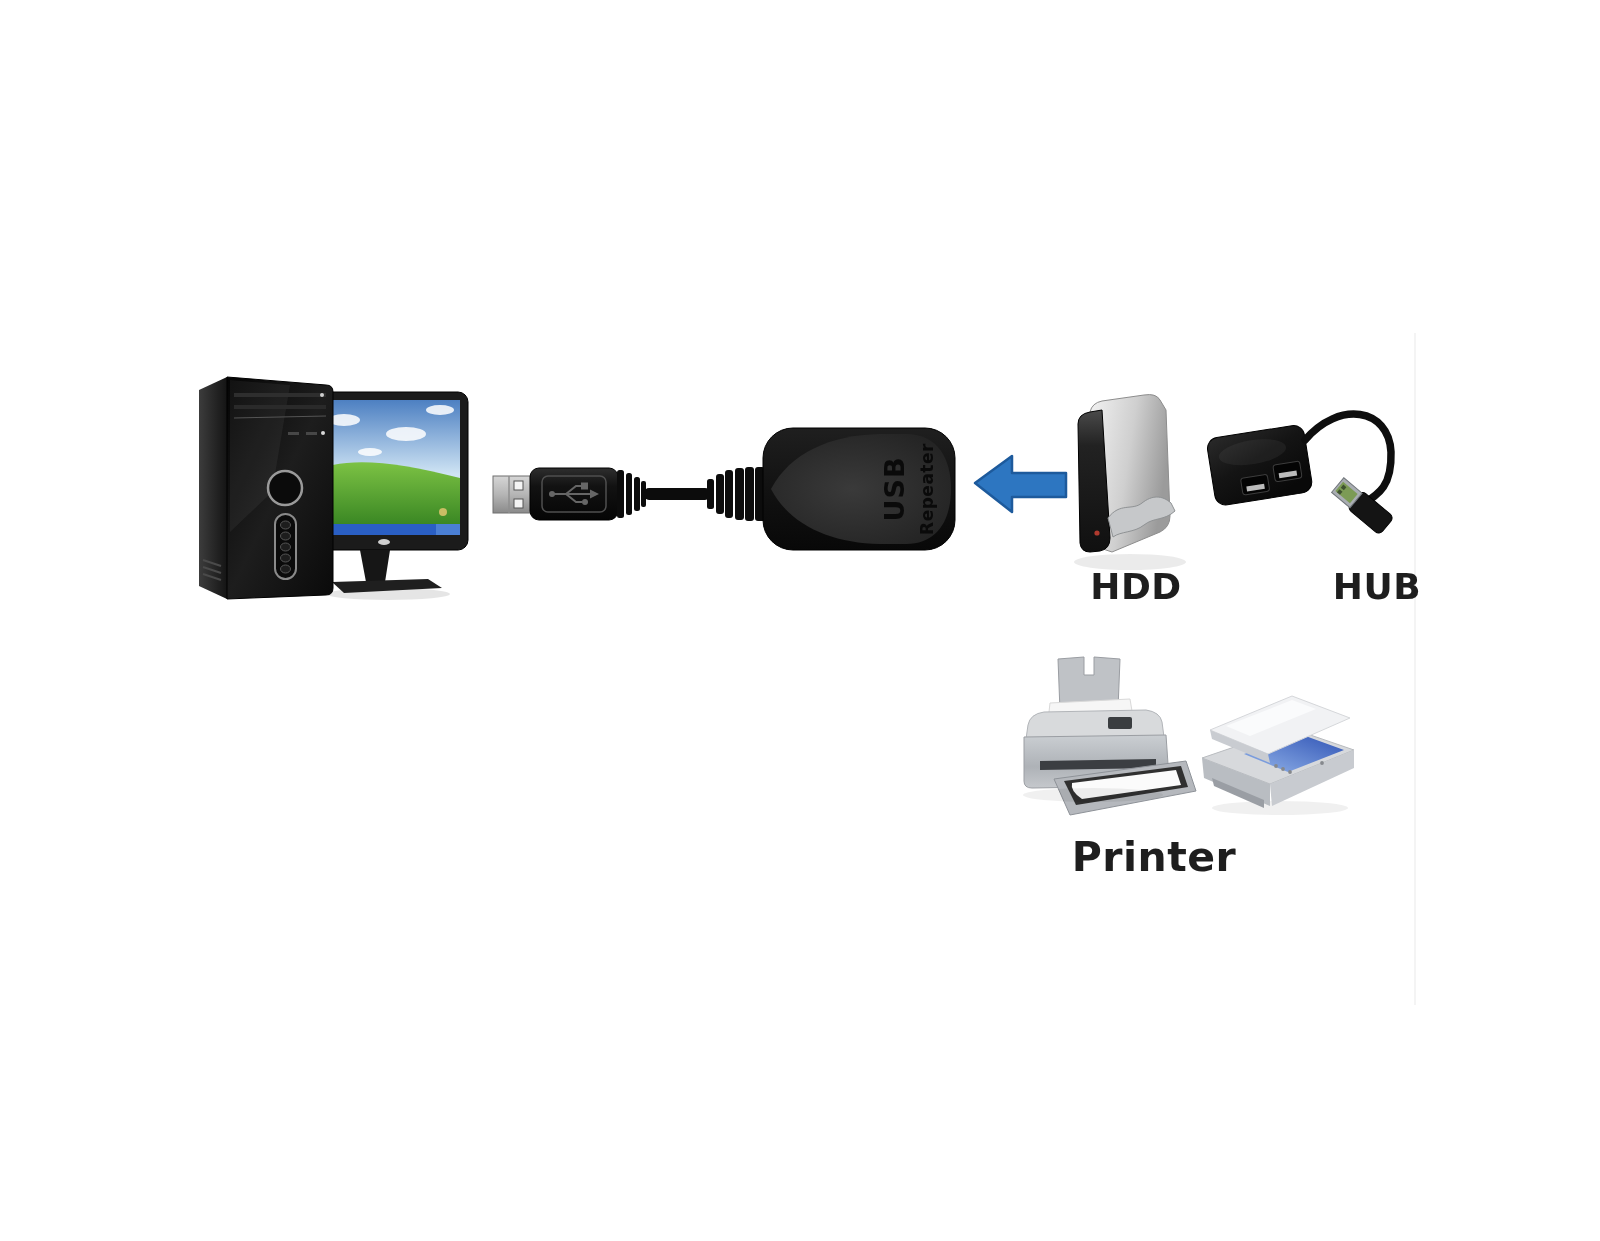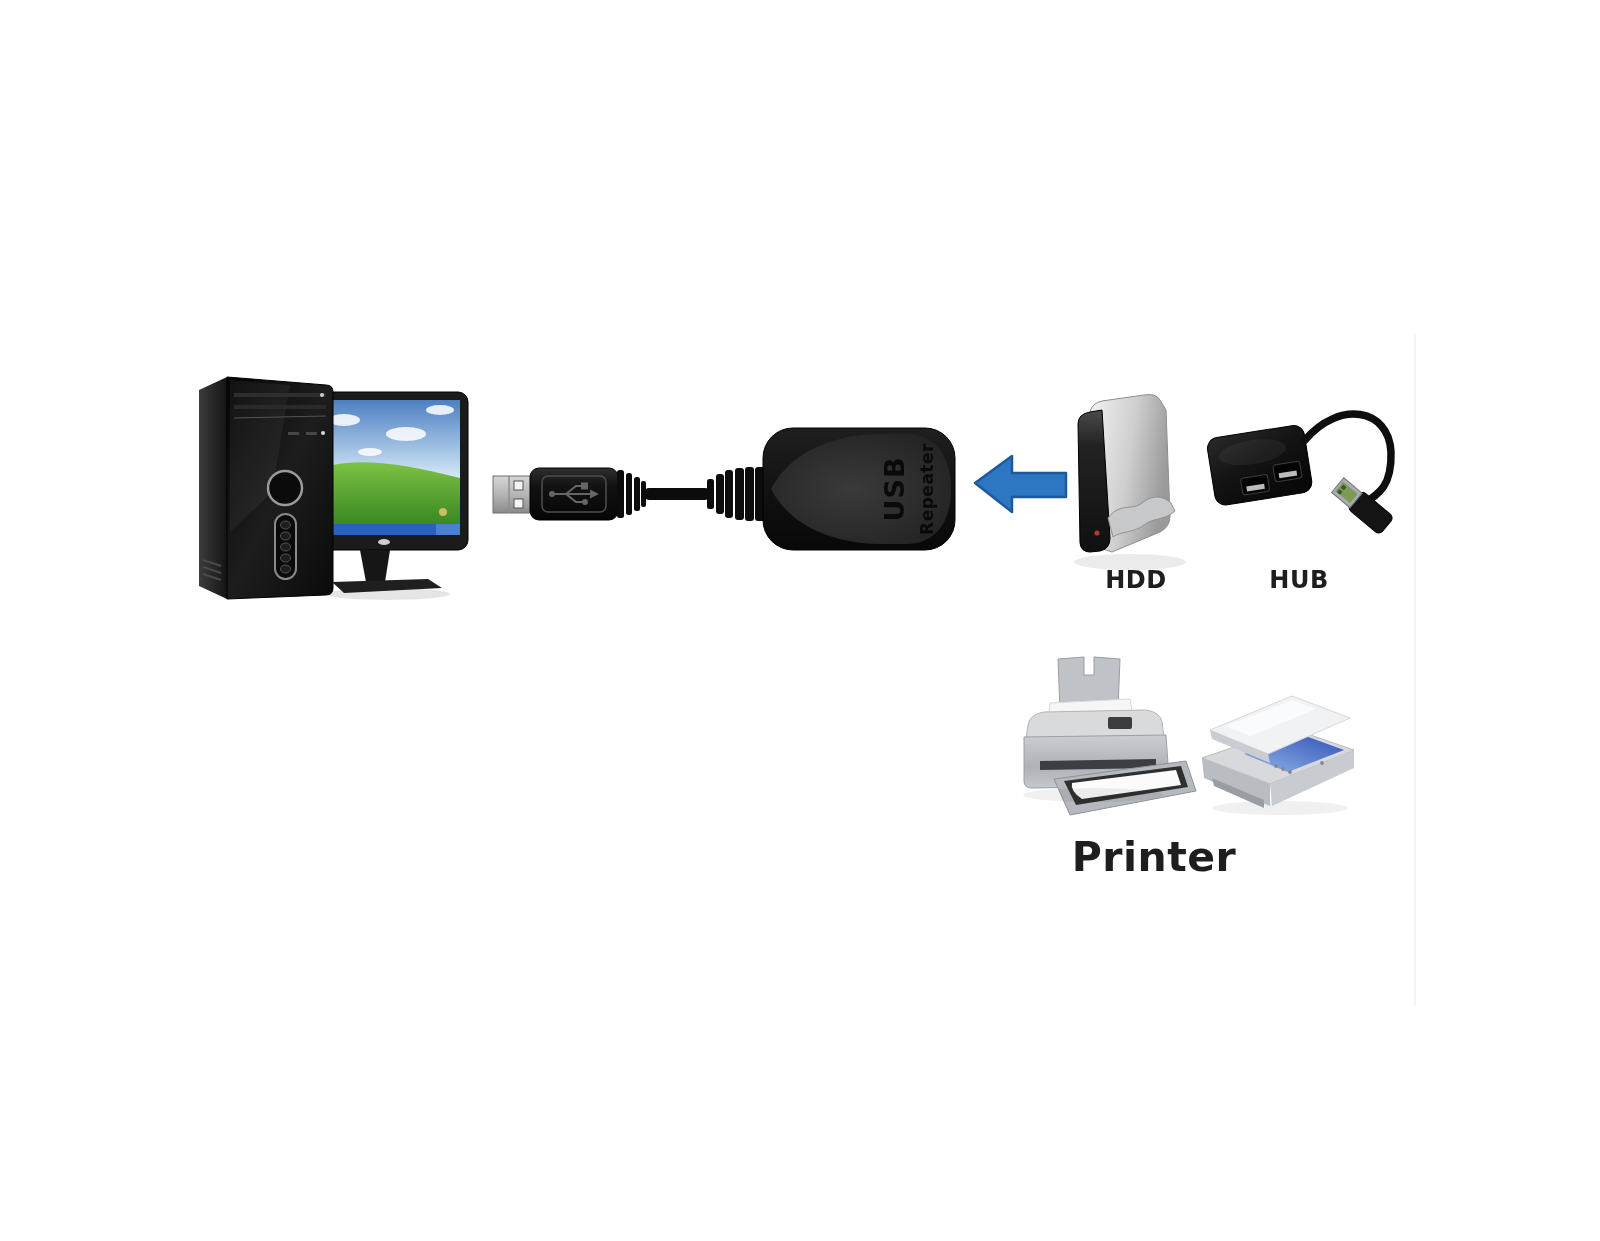--- a/index.html
+++ b/index.html
@@ -6,21 +6,21 @@
   .canvas{
     position:relative;width:1600px;height:1241px;background:#ffffff;
     overflow:hidden;font-family:"DejaVu Sans", sans-serif;
   }
   .abs{position:absolute;}
   .device-label{
     position:absolute;transform:translateX(-50%);
     color:#1e1e1e;font-weight:600;letter-spacing:.5px;white-space:nowrap;
     font-family:"DejaVu Sans", sans-serif;
   }
-  .label-sm{font-size:24px;}
+  .label-sm{font-size:36px;}
   .label-lg{font-size:41px;}
   .photo-edge{position:absolute;background:rgba(0,0,0,0.045);}
 </style>
 </head>
 <body>
 
 <div class="canvas">
 
   <svg class="abs" style="left:192px;top:372px;" width="290" height="236" viewBox="0 0 290 236">
     <defs>
@@ -208,21 +208,21 @@
     </g>
     <path d="M112 44 C 146 4, 196 12, 198 56 C 199 90 186 98 170 108" fill="none" stroke="#0e0e0e" stroke-width="7.5" stroke-linecap="round"></path>
     <g transform="translate(168 108) rotate(40)">
       <rect x="-8" y="-11" width="42" height="23" rx="5" fill="#141414" stroke="#000"></rect>
       <rect x="-30" y="-9" width="24" height="19" fill="#a9adb2" stroke="#70757a"></rect>
       <rect x="-28" y="-5.5" width="19" height="12" fill="#7c9b55"></rect>
       <rect x="-26" y="-3.5" width="4" height="4" fill="#3f5230"></rect>
       <rect x="-26" y="2.5" width="4" height="4" fill="#3f5230"></rect>
     </g>
   </svg>
-  <div class="device-label label-sm" style="left:1299px;top:566px;">HUB</div>
+  <div class="device-label label-sm" style="left:1377px;top:566px;">HUB</div>
 
   <svg class="abs" style="left:988px;top:633px;" width="212" height="196" viewBox="0 0 212 196">
     <defs>
       <linearGradient id="prFront" x1="0" y1="0" x2="0" y2="1">
         <stop offset="0" stop-color="#caced2"></stop>
           <stop offset=".6" stop-color="#aeb2b7"></stop>
           <stop offset="1" stop-color="#c5c8cc"></stop>
       </linearGradient>
     </defs>
     <g>

